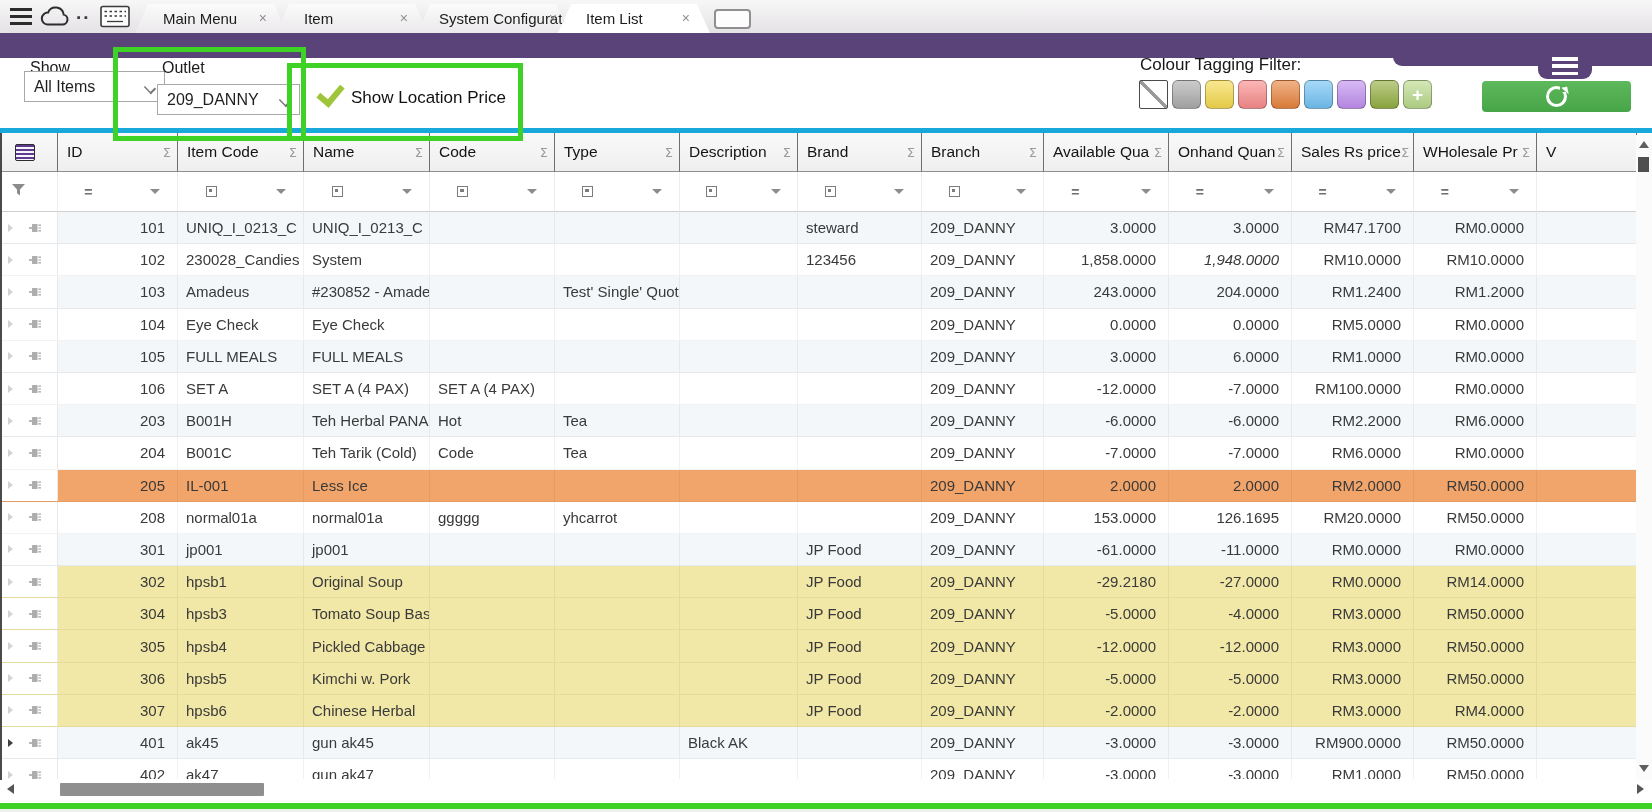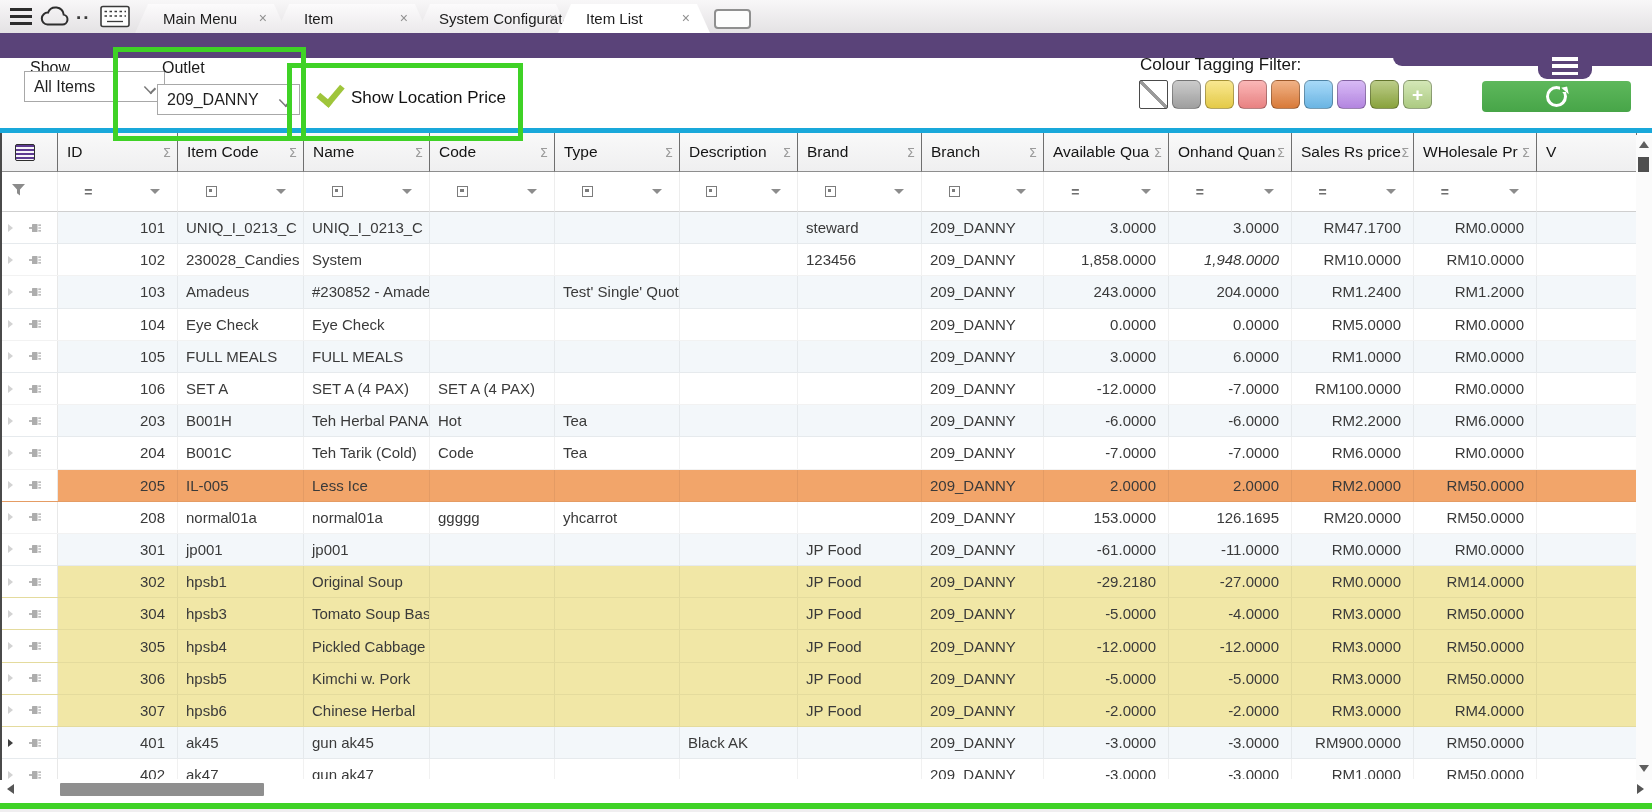--- a/index.html
+++ b/index.html
@@ -536,21 +536,21 @@
               <svg width="15" height="14" viewBox="0 0 15 14">
                 <g>
                   <path d="M2 7 H5" stroke="#a6a6a6" stroke-width="1.6"></path>
                   <rect x="5" y="3" width="5.5" height="8" rx="0.6" fill="#adadad"></rect>
                   <path d="M11.3 4.2 H14 M11.3 7 H14 M11.3 9.8 H14" stroke="#a6a6a6" stroke-width="1.2"></path>
                 </g>
               </svg>
             </span>
           </div>
           <div class="cell r" style="width: 120px;">205</div>
-          <div class="cell" style="width: 126px;">IL-005</div>
+          <div class="cell" style="width: 126px;">IL-001</div>
           <div class="cell" style="width: 126px;">Less Ice</div>
           <div class="cell" style="width: 125px;"></div>
           <div class="cell" style="width: 125px;"></div>
           <div class="cell" style="width: 118px;"></div>
           <div class="cell" style="width: 124px;"></div>
           <div class="cell" style="width: 122px;">209_DANNY</div>
           <div class="cell r" style="width: 125px;">2.0000</div>
           <div class="cell r" style="width: 123px;">2.0000</div>
           <div class="cell r" style="width: 122px;">RM2.0000</div>
           <div class="cell r" style="width: 123px;">RM50.0000</div>

